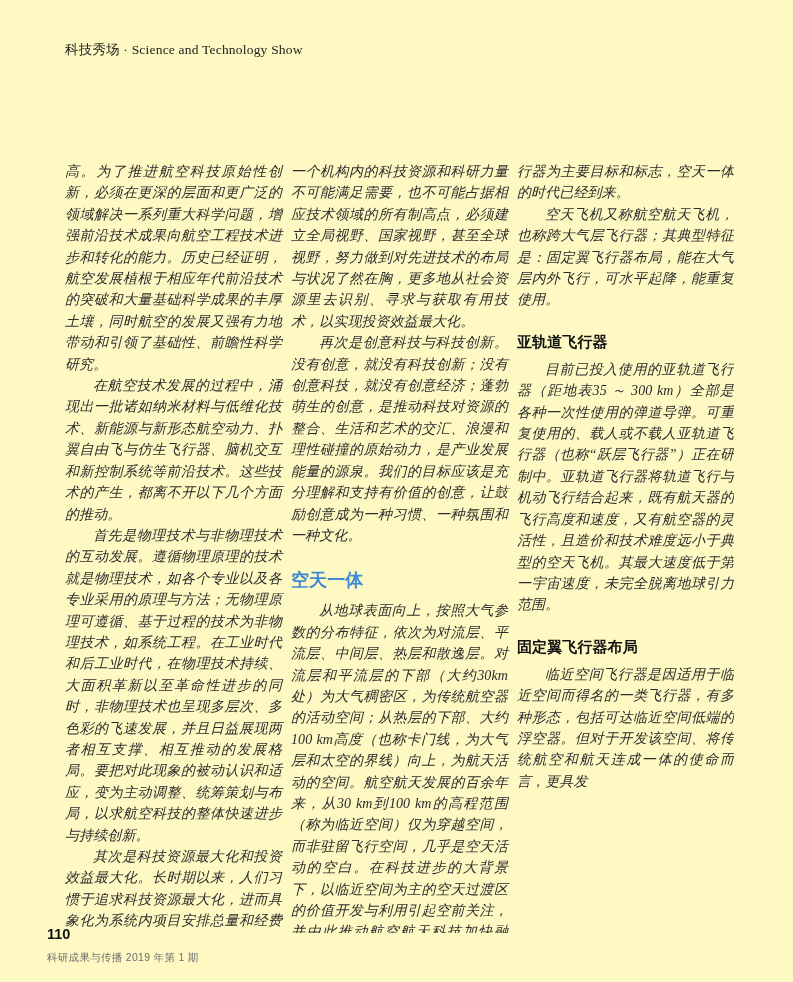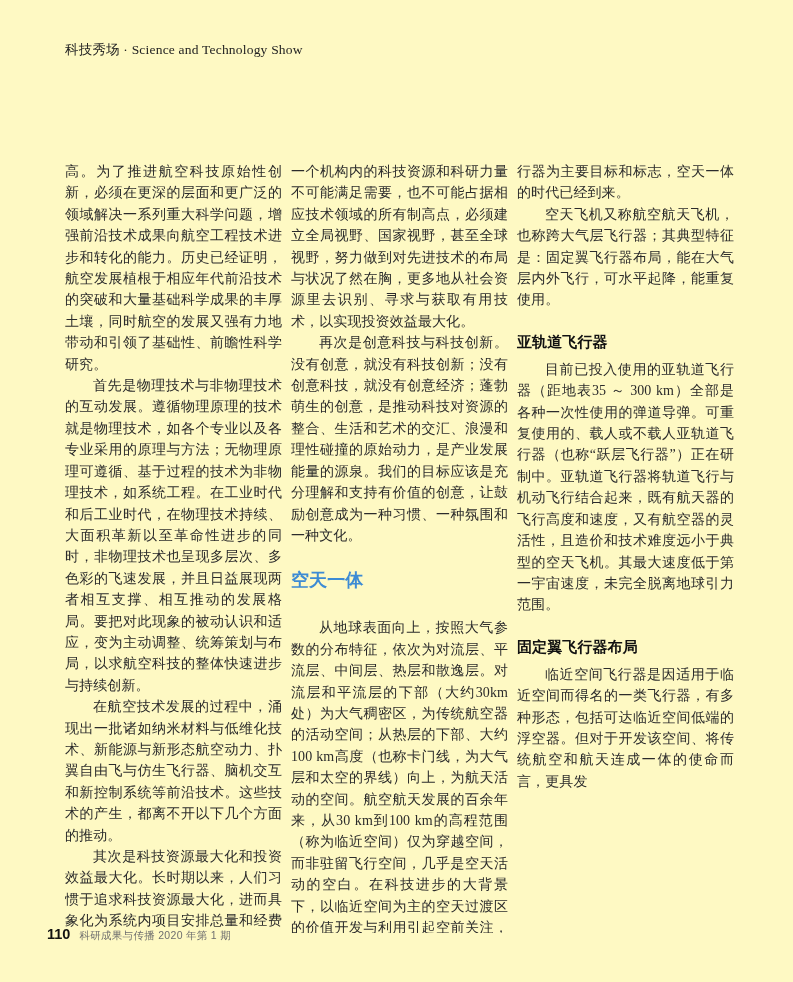--- a/index.html
+++ b/index.html
@@ -32,50 +32,51 @@
   }
   .col {
     flex: 1 1 0;
     min-width: 0;
     text-align: justify;
     font-size: 14px;
     line-height: 21.4px;
     letter-spacing: 0.1px;
     color: #2b2b2b;
   }
-  .para { text-indent: 2em; }
+  .para { text-indent: 2em; font-style: italic; }
   .para.noindent { text-indent: 0; }
   .sec {
     font-family: "Liberation Sans", "DejaVu Sans", sans-serif;
     font-size: 15px;
     font-weight: bold;
     color: #111;
     margin-top: 21px;
     margin-bottom: 8px;
     text-indent: 0;
     text-align: left;
     line-height: 19px;
   }
   .sec-blue {
     font-family: "Liberation Sans", "DejaVu Sans", sans-serif;
     font-size: 18px;
     font-weight: bold;
     color: #3d8bd4;
     margin-top: 23px;
-    margin-bottom: 26px;
+    margin-bottom: 9px;
     text-indent: 0;
     text-align: left;
     line-height: 22px;
   }
   .footer {
     position: absolute;
     left: 47px; top: 926px;
     display: flex;
     align-items: baseline;
     gap: 9px;
+    flex-direction: column;
   }
   .pagenum {
     font-family: "Liberation Sans", "DejaVu Sans", sans-serif;
     font-weight: bold;
     font-size: 14.5px;
     color: #111;
   }
   .journal {
     font-family: "Liberation Sans", "DejaVu Sans", sans-serif;
     font-size: 10.5px;
@@ -89,22 +90,22 @@
 <div class="page">
 
   <div class="header">
     <span>科技秀场 · Science and Technology Show</span>
   </div>
 
   <div class="content">
 
     <div class="col">
       <p class="para noindent">高。为了推进航空科技原始性创新，必须在更深的层面和更广泛的领域解决一系列重大科学问题，增强前沿技术成果向航空工程技术进步和转化的能力。历史已经证明，航空发展植根于相应年代前沿技术的突破和大量基础科学成果的丰厚土壤，同时航空的发展又强有力地带动和引领了基础性、前瞻性科学研究。</p>
+      <p class="para">在航空技术发展的过程中，涌现出一批诸如纳米材料与低维化技术、新能源与新形态航空动力、扑翼自由飞与仿生飞行器、脑机交互和新控制系统等前沿技术。这些技术的产生，都离不开以下几个方面的推动。</p>
       <p class="para">首先是物理技术与非物理技术的互动发展。遵循物理原理的技术就是物理技术，如各个专业以及各专业采用的原理与方法；无物理原理可遵循、基于过程的技术为非物理技术，如系统工程。在工业时代和后工业时代，在物理技术持续、大面积革新以至革命性进步的同时，非物理技术也呈现多层次、多色彩的飞速发展，并且日益展现两者相互支撑、相互推动的发展格局。要把对此现象的被动认识和适应，变为主动调整、统筹策划与布局，以求航空科技的整体快速进步与持续创新。</p>
-      <p class="para">在航空技术发展的过程中，涌现出一批诸如纳米材料与低维化技术、新能源与新形态航空动力、扑翼自由飞与仿生飞行器、脑机交互和新控制系统等前沿技术。这些技术的产生，都离不开以下几个方面的推动。</p>
       <p class="para">其次是科技资源最大化和投资效益最大化。长时期以来，人们习惯于追求科技资源最大化，进而具象化为系统内项目安排总量和经费总额的最大化。在科技飞速发展的今天，</p>
     </div>
 
     <div class="col">
       <p class="para noindent">一个机构内的科技资源和科研力量不可能满足需要，也不可能占据相应技术领域的所有制高点，必须建立全局视野、国家视野，甚至全球视野，努力做到对先进技术的布局与状况了然在胸，更多地从社会资源里去识别、寻求与获取有用技术，以实现投资效益最大化。</p>
       <p class="para">再次是创意科技与科技创新。没有创意，就没有科技创新；没有创意科技，就没有创意经济；蓬勃萌生的创意，是推动科技对资源的整合、生活和艺术的交汇、浪漫和理性碰撞的原始动力，是产业发展能量的源泉。我们的目标应该是充分理解和支持有价值的创意，让鼓励创意成为一种习惯、一种氛围和一种文化。</p>
       <h2 class="sec-blue">空天一体</h2>
       <p class="para">从地球表面向上，按照大气参数的分布特征，依次为对流层、平流层、中间层、热层和散逸层。对流层和平流层的下部（大约30km处）为大气稠密区，为传统航空器的活动空间；从热层的下部、大约100 km高度（也称卡门线，为大气层和太空的界线）向上，为航天活动的空间。航空航天发展的百余年来，从30 km到100 km的高程范围（称为临近空间）仅为穿越空间，而非驻留飞行空间，几乎是空天活动的空白。在科技进步的大背景下，以临近空间为主的空天过渡区的价值开发与利用引起空前关注，并由此推动航空航天科技加快融合。抛开中国式航空航天分离管理的特情，就科学技术而言，以开发空天飞</p>
     </div>
 
@@ -114,16 +115,16 @@
       <h3 class="sec">亚轨道飞行器</h3>
       <p class="para">目前已投入使用的亚轨道飞行器（距地表35 ～ 300 km）全部是各种一次性使用的弹道导弹。可重复使用的、载人或不载人亚轨道飞行器（也称“跃层飞行器”）正在研制中。亚轨道飞行器将轨道飞行与机动飞行结合起来，既有航天器的飞行高度和速度，又有航空器的灵活性，且造价和技术难度远小于典型的空天飞机。其最大速度低于第一宇宙速度，未完全脱离地球引力范围。</p>
       <h3 class="sec">固定翼飞行器布局</h3>
       <p class="para">临近空间飞行器是因适用于临近空间而得名的一类飞行器，有多种形态，包括可达临近空间低端的浮空器。但对于开发该空间、将传统航空和航天连成一体的使命而言，更具发</p>
     </div>
 
   </div>
 
   <div class="footer">
     <span class="pagenum">110</span>
-    <span class="journal">科研成果与传播 2020 年第 1 期</span>
+    <span class="journal">科研成果与传播 2019 年第 1 期</span>
   </div>
 
 </div>
 
 </body></html>

